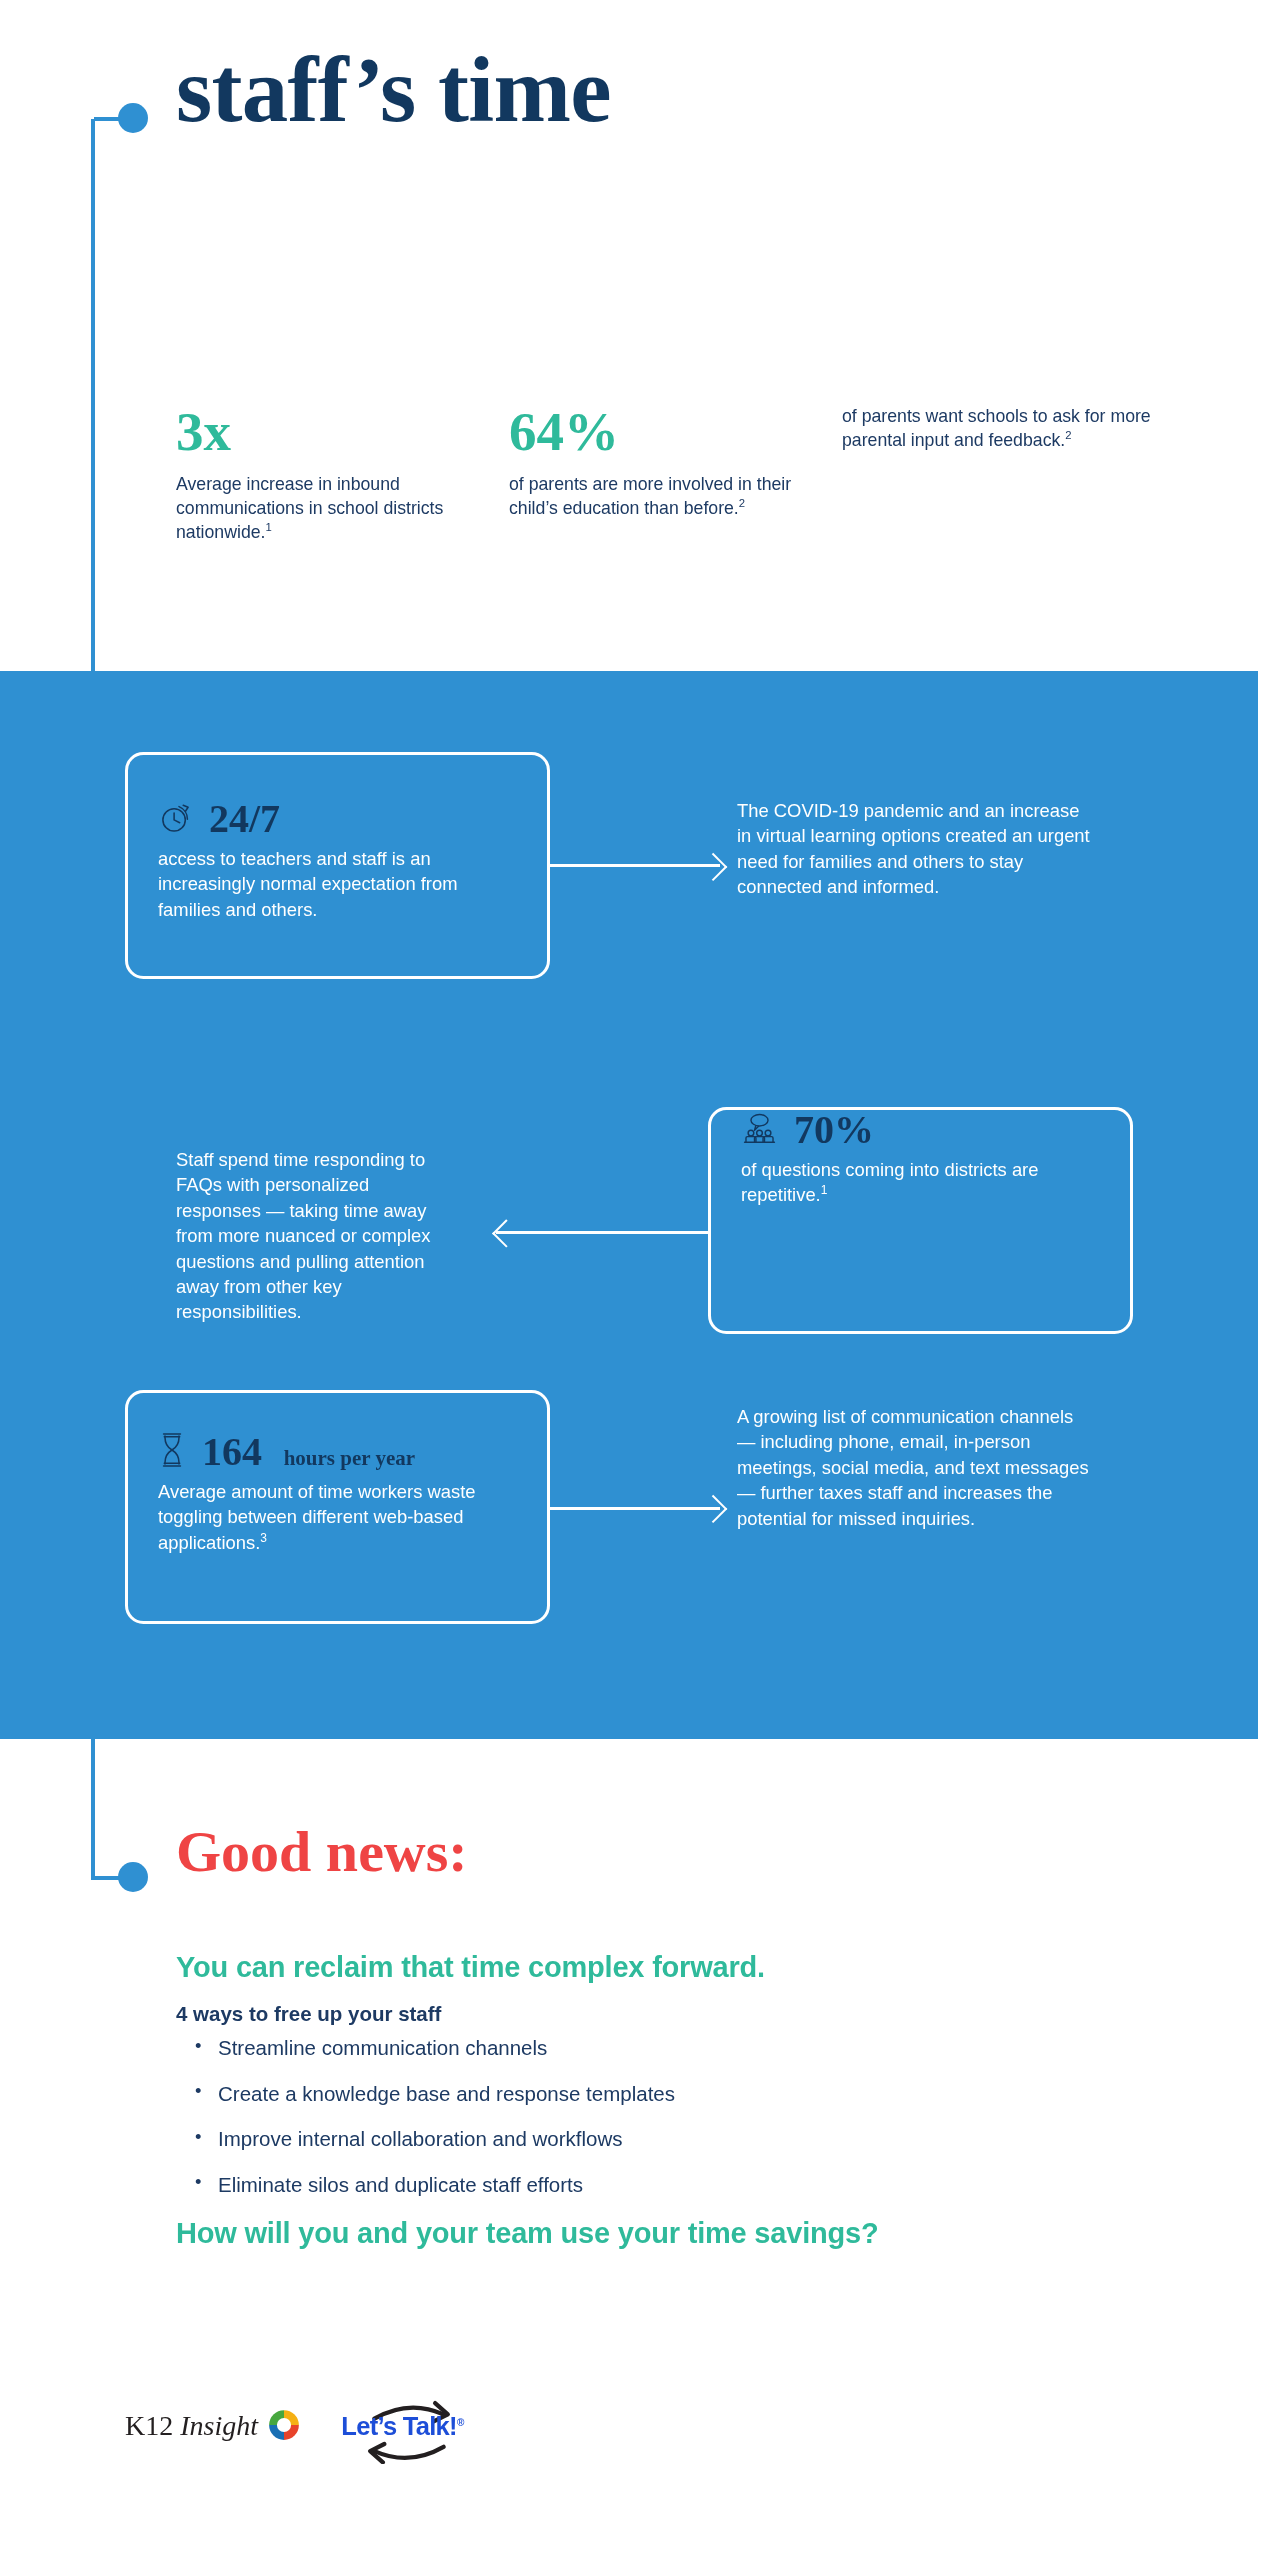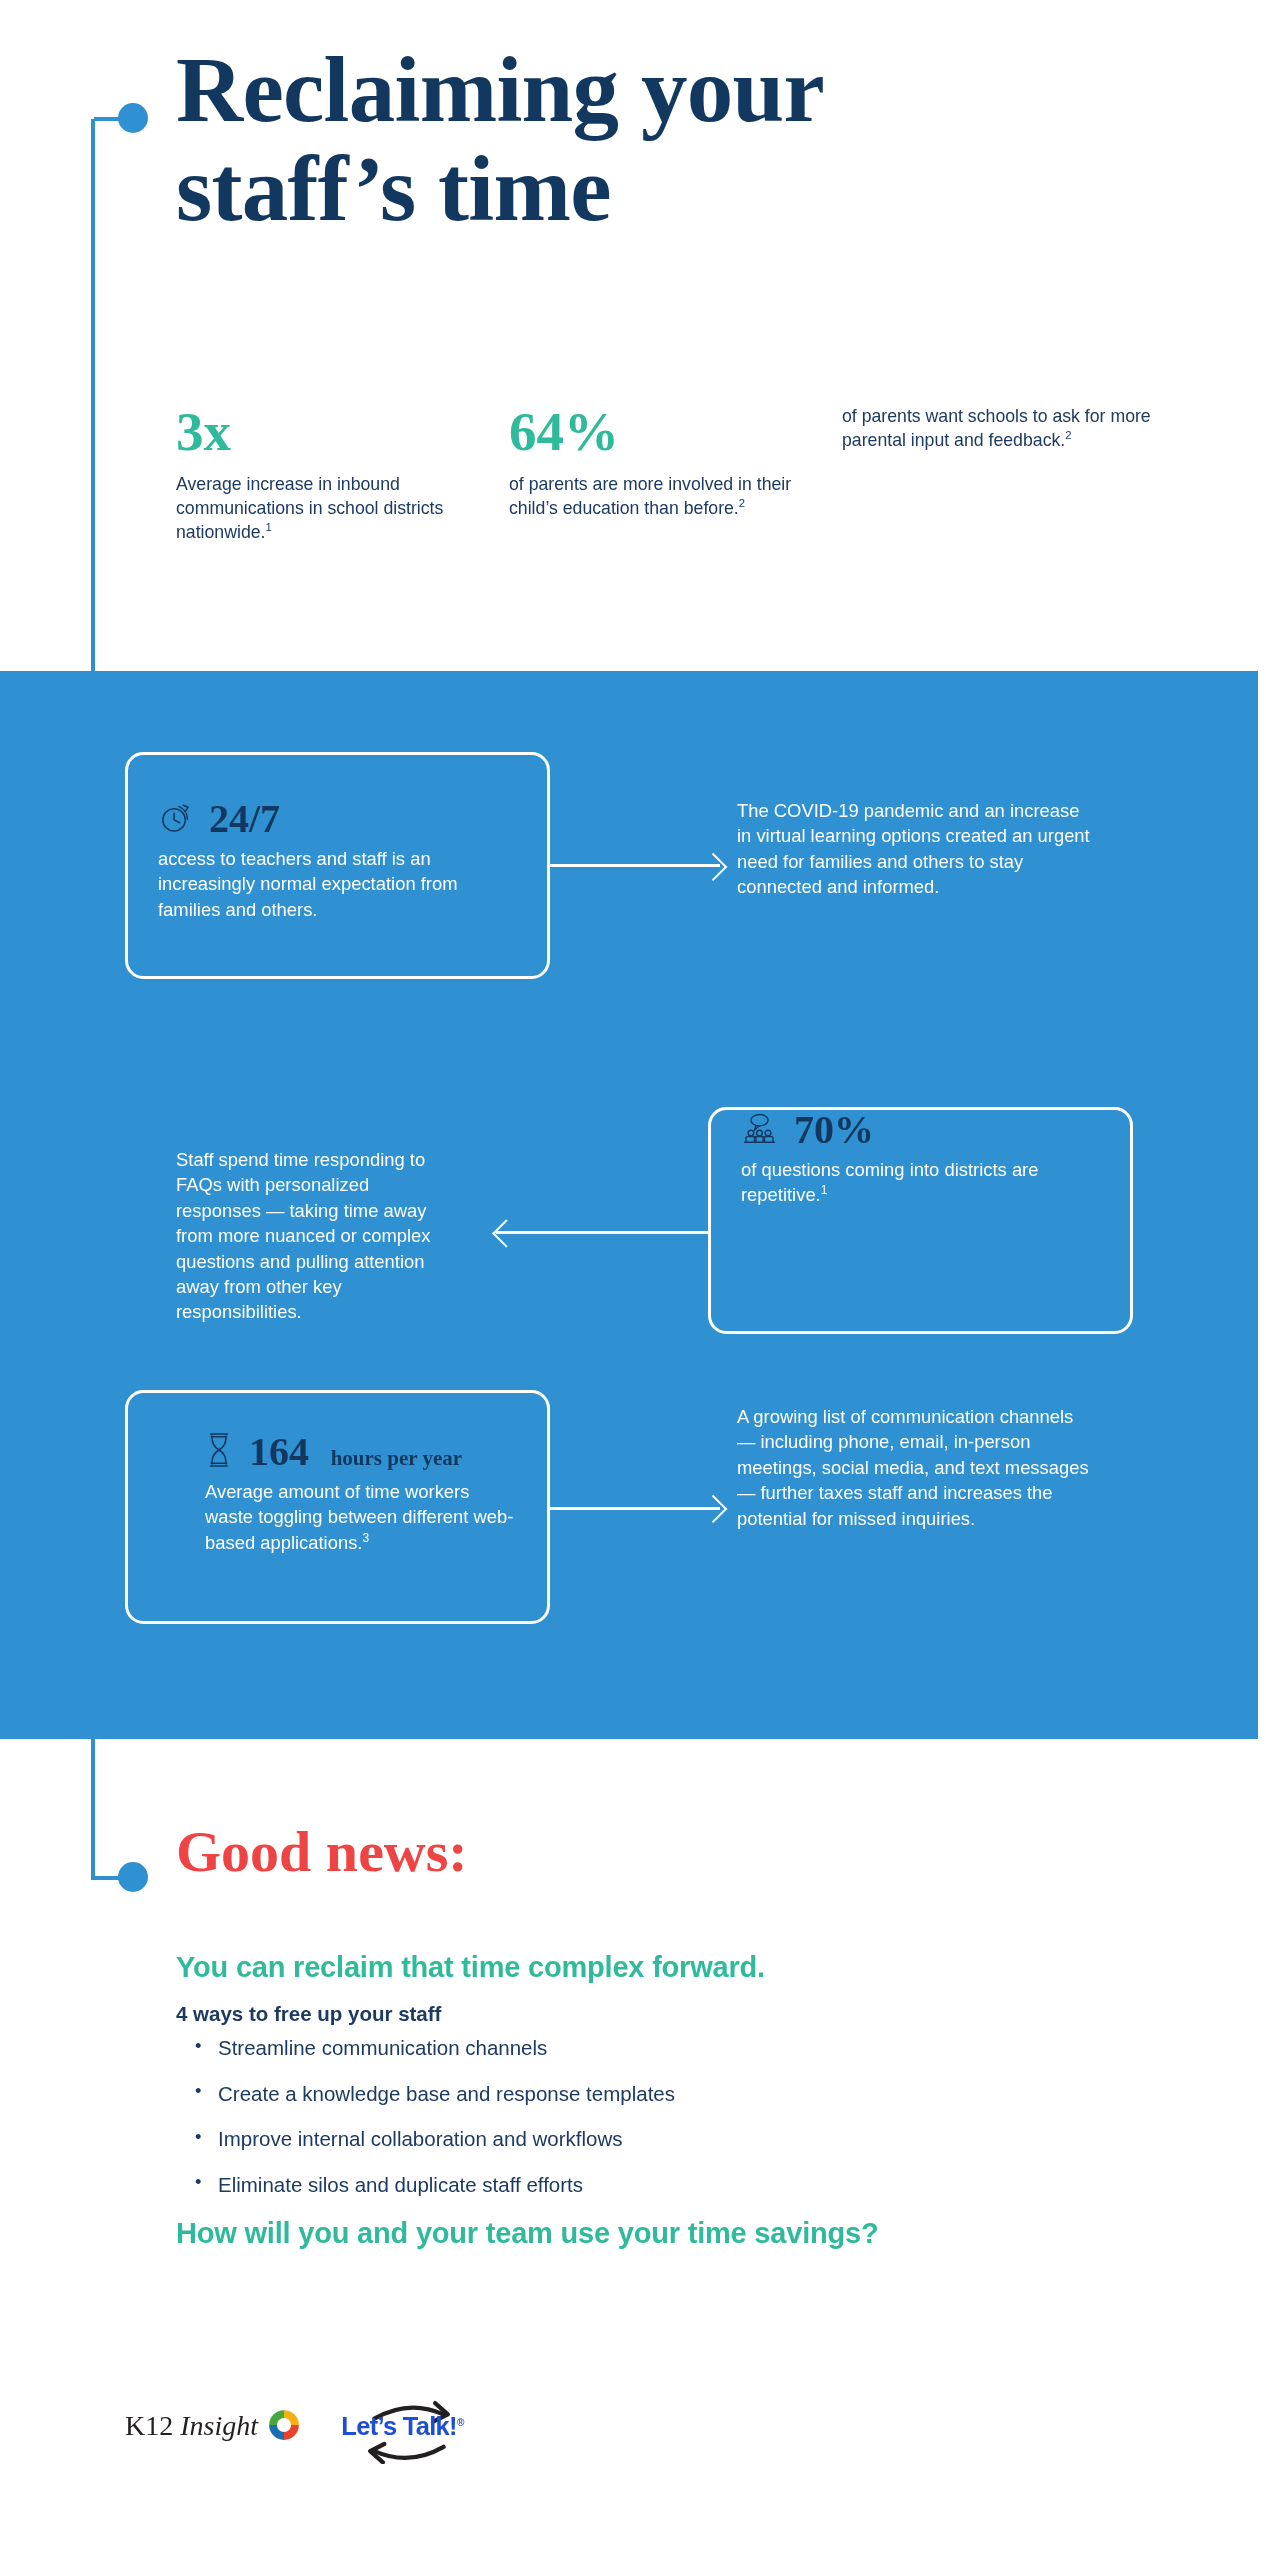--- a/index.html
+++ b/index.html
@@ -131,21 +131,20 @@
 </head>
 <body>
 
 <div class="page">
 
   <div class="dot dot1"></div>
   <div class="rail rail-h1"></div>
   <div class="rail rail-v1"></div>
 
   <div class="headline">
-    <div>Reclaiming your</div>
     <div>staff’s time</div>
   </div>
 
   <div class="stats">
     <div class="stat">
       <div class="stat-num">3x</div>
       <div class="stat-body"><span>Average increase in inbound communications in school districts nationwide.</span><sup>1</sup></div>
     </div>
     <div class="stat s2">
       <div class="stat-num">64%</div>
@@ -199,21 +198,21 @@
         </div>
         <div class="card-body"><span>of questions coming into districts are repetitive.</span><sup>1</sup></div>
       </div>
     </div>
 
     <div class="arrow-line" style="left:496px;top:560px;width:212px;"></div>
     <div class="arrow-head left" style="left:496px;top:552px;"></div>
     <div class="side-text" style="left:176px;top:476px;width:283px;">Staff spend time responding to FAQs with personalized responses — taking time away from more nuanced or complex questions and pulling attention away from other key responsibilities.</div>
 
     <div class="card" style="left:125px;top:719px;width:425px;height:234px;">
-      <div class="card-inner" style="padding-top:37px;margin-left:47px;">
+      <div class="card-inner" style="padding-top:37px;">
         <div class="card-head" style="align-items:flex-end;">
           <span>
             <svg width="28" height="40" viewBox="0 0 40 56" fill="none" stroke="#12385f" stroke-width="2.2" stroke-linecap="round">
               <path d="M8 5 L32 5"></path>
               <path d="M8 51 L32 51"></path>
               <path d="M10 8 L10 10 Q10 22 20 28 Q30 34 30 46 L30 48"></path>
               <path d="M30 8 L30 10 Q30 22 20 28 Q10 34 10 46 L10 48"></path>
               <path d="M9 9 L31 9"></path>
               <path d="M9 47 L31 47"></path>
             </svg>

